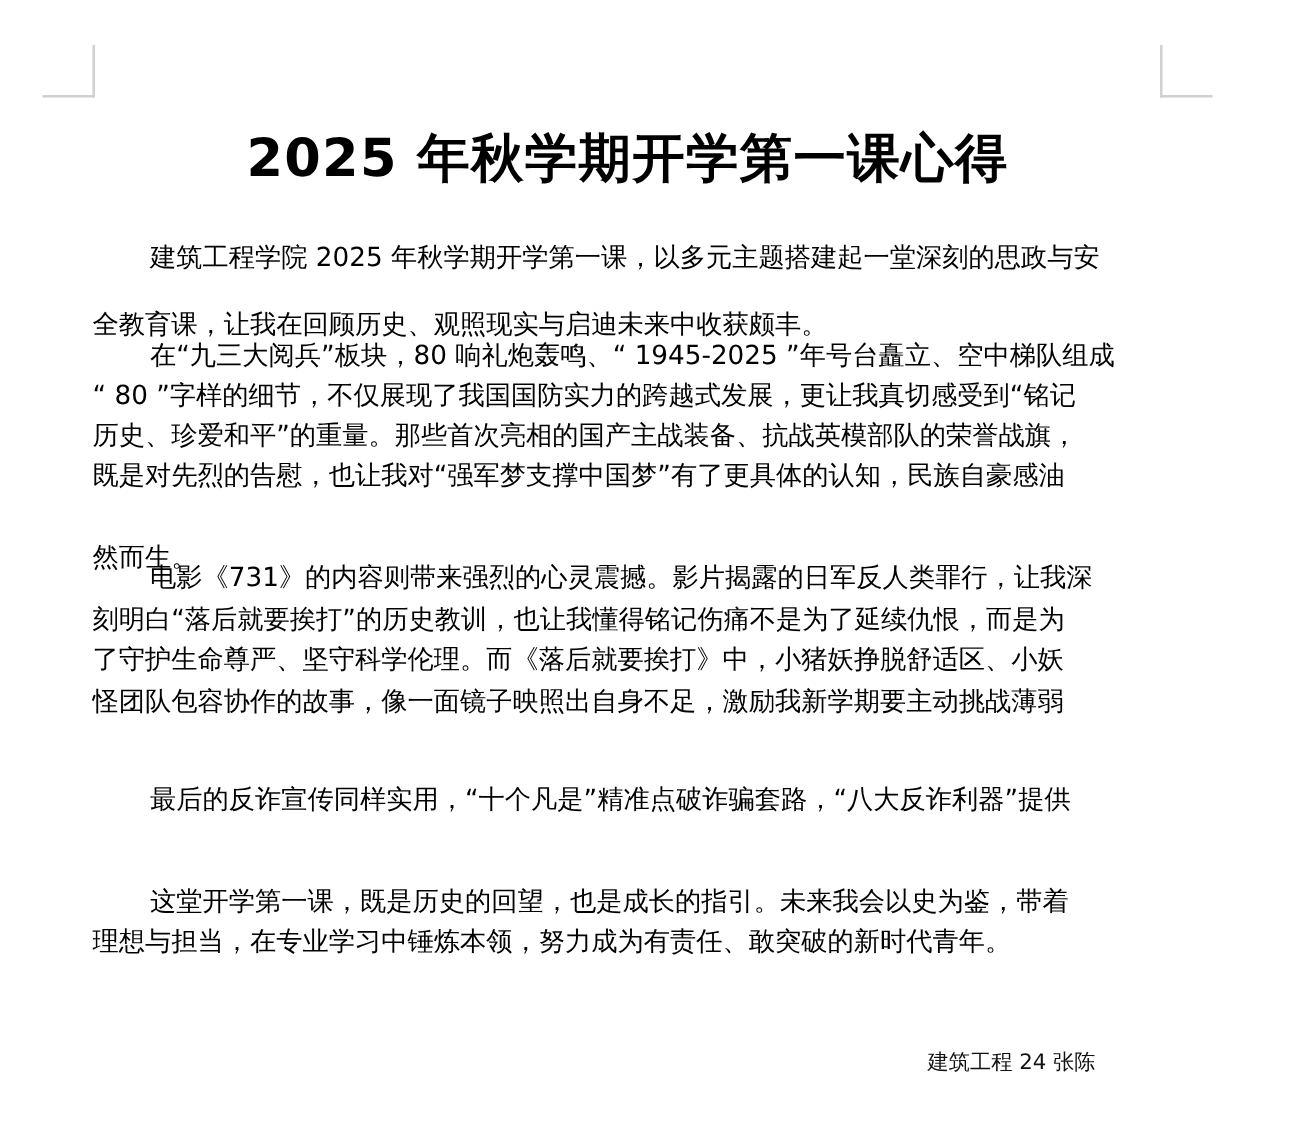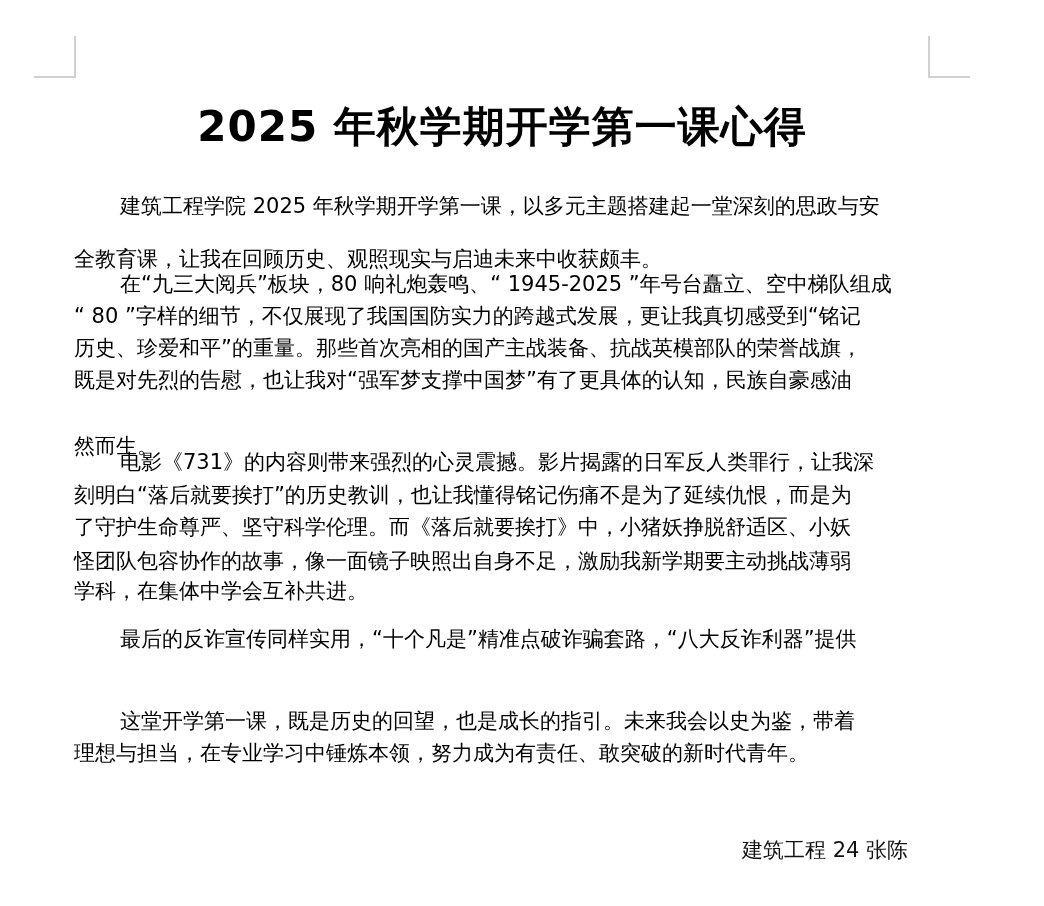--- a/index.html
+++ b/index.html
@@ -64,21 +64,21 @@
       white-space: nowrap;
       color: #000000;
     }
     .line.indent {
       left: 120px;
     }
     .signature {
       position: absolute;
       left: 742px;
       top: 834px;
-      font-size: 21px;
+      font-size: 17px;
       line-height: 32px;
       white-space: nowrap;
       color: #111111;
     }
   </style>
 </head>
 <body>
 
 <div class="page">
   <div class="corner corner-tl"></div>
@@ -92,21 +92,20 @@
   <div class="line indent" style="top:268px;">在“九三大阅兵”板块，80 响礼炮轰鸣、“ 1945-2025 ”年号台矗立、空中梯队组成</div>
   <div class="line" style="top:300px;text-align:right;">“ 80 ”字样的细节，不仅展现了我国国防实力的跨越式发展，更让我真切感受到“铭记</div>
   <div class="line" style="top:332px;">历史、珍爱和平”的重量。那些首次亮相的国产主战装备、抗战英模部队的荣誉战旗，</div>
   <div class="line" style="top:364px;">既是对先烈的告慰，也让我对“强军梦支撑中国梦”有了更具体的认知，民族自豪感油</div>
   <div class="line" style="top:396px;margin-top:34px;">然而生。</div>
 
   <div class="line indent" style="top:422px;margin-top:24px;">电影《731》的内容则带来强烈的心灵震撼。影片揭露的日军反人类罪行，让我深</div>
   <div class="line" style="top:479px;">刻明白“落后就要挨打”的历史教训，也让我懂得铭记伤痛不是为了延续仇恨，而是为</div>
   <div class="line" style="top:511px;">了守护生命尊严、坚守科学伦理。而《落后就要挨打》中，小猪妖挣脱舒适区、小妖</div>
   <div class="line" style="top:545px;">怪团队包容协作的故事，像一面镜子映照出自身不足，激励我新学期要主动挑战薄弱</div>
-  <div class="line" style="top:575px;">学科，在集体中学会互补共进。</div>
 
   <div class="line indent" style="top:623px;text-align:right;">最后的反诈宣传同样实用，“十个凡是”精准点破诈骗套路，“八大反诈利器”提供</div>
 
   <div class="line indent" style="top:705px;">这堂开学第一课，既是历史的回望，也是成长的指引。未来我会以史为鉴，带着</div>
   <div class="line" style="top:737px;text-align:center;">理想与担当，在专业学习中锤炼本领，努力成为有责任、敢突破的新时代青年。</div>
 
   <div class="signature">建筑工程 24 张陈</div>
 </div>
 
 </body></html>

